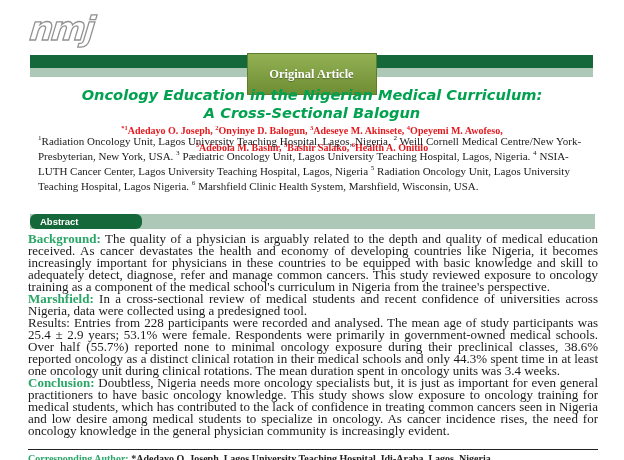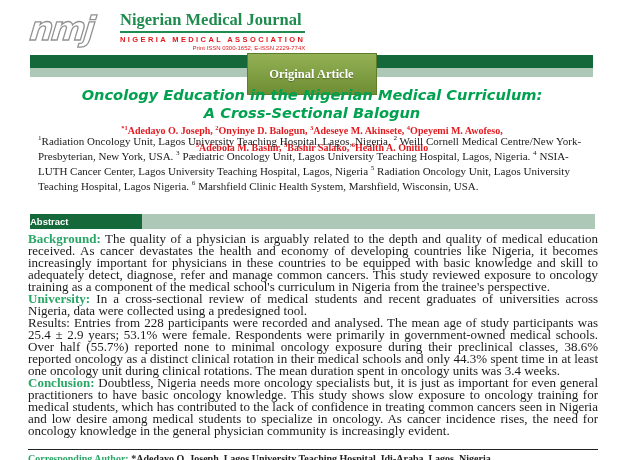--- a/index.html
+++ b/index.html
@@ -70,21 +70,21 @@
   .authors .sup, .affiliations .sup{font-size:0.65em;vertical-align:super;}
   .affiliations{
     position:absolute;left:38px;right:38px;top:132px;text-align:left;
     font-size:11px;line-height:12.6px;color:var(--ink);
   }
   
   .abstract-tab{position:absolute;left:30px;right:29px;top:214px;height:15px;background:var(--sage);}
   .tab-label{
     width:112px;height:15px;background:var(--green-dark);color:#fff;
     font-family:"Liberation Sans",sans-serif;font-weight:bold;font-size:9.5px;
-    line-height:15px;
+    line-height:15px;padding-left:10px;border-radius:6px;
   }
   .abstract-body{
     position:absolute;left:28px;top:233px;width:570px;
     font-size:13px;line-height:12px;text-align:justify;color:var(--ink);
   }
   .sec-label{font-weight:bold;color:var(--green-label);}
   .sec-label.plain{font-weight:normal;color:var(--ink);}
   
   .footer-rule{position:absolute;left:28px;top:449px;width:570px;border-top:1.5px solid #222;}
   .footer{
@@ -92,25 +92,20 @@
     font-size:10px;font-weight:bold;white-space:nowrap;color:#222;
   }
   .footer .sec-label{color:var(--green-label);}
 </style>
 </head>
 <body>
 
 <div class="page">
 
   <div class="logo">nmj</div>
-  <div class="masthead">
-    <div class="journal-name">Nigerian Medical Journal</div>
-    <div class="association">NIGERIA MEDICAL ASSOCIATION</div>
-    <div class="issn">Print ISSN 0300-1652, E-ISSN 2229-774X</div>
-  </div>
 
   <div class="banner">
     <div class="bar-dark"></div>
     <div class="bar-sage"></div>
     <div class="badge">Original Article</div>
   </div>
 
   <div class="title">
     <div>Oncology Education in the Nigerian Medical Curriculum:</div>
     <div>A Cross-Sectional Balogun</div>
@@ -122,21 +117,21 @@
   </div>
 
   <div class="affiliations"><span><span class="sup">1</span><span>Radiation Oncology Unit, Lagos University Teaching Hospital, Lagos, Nigeria. </span></span><span><span class="sup">2</span><span> Weill Cornell Medical Centre/New York-Presbyterian, New York, USA. </span></span><span><span class="sup">3</span><span> Pædiatric Oncology Unit, Lagos University Teaching Hospital, Lagos, Nigeria. </span></span><span><span class="sup">4</span><span> NSIA-LUTH Cancer Center, Lagos University Teaching Hospital, Lagos, Nigeria </span></span><span><span class="sup">5</span><span> Radiation Oncology Unit, Lagos University Teaching Hospital, Lagos Nigeria. </span></span><span><span class="sup">6</span><span> Marshfield Clinic Health System, Marshfield, Wisconsin, USA.</span></span></div>
 
   <div class="abstract-tab">
     <div class="tab-label">Abstract</div>
   </div>
 
   <div class="abstract-body">
     <span><span class="sec-label">Background:</span><span> The quality of a physician is arguably related to the depth and quality of medical education received. As cancer devastates the health and economy of developing countries like Nigeria, it becomes increasingly important for physicians in these countries to be equipped with basic knowledge and skill to adequately detect, diagnose, refer and manage common cancers. This study reviewed exposure to oncology training as a component of the medical school's curriculum in Nigeria from the trainee's perspective.</span></span><br>
-    <span><span class="sec-label">University:</span><span> In a cross-sectional review of medical students and recent graduates of universities across Nigeria, data were collected using a predesigned tool.</span></span><br>
+    <span><span class="sec-label">Marshfield:</span><span> In a cross-sectional review of medical students and recent confidence of universities across Nigeria, data were collected using a predesigned tool.</span></span><br>
     <span><span class="sec-label plain">Results:</span><span> Entries from 228 participants were recorded and analysed. The mean age of study participants was 25.4 ± 2.9 years; 53.1% were female. Respondents were primarily in government-owned medical schools. Over half (55.7%) reported none to minimal oncology exposure during their preclinical classes, 38.6% reported oncology as a distinct clinical rotation in their medical schools and only 44.3% spent time in at least one oncology unit during clinical rotations. The mean duration spent in oncology units was 3.4 weeks.</span></span><br>
     <span><span class="sec-label">Conclusion:</span><span> Doubtless, Nigeria needs more oncology specialists but, it is just as important for even general practitioners to have basic oncology knowledge. This study shows slow exposure to oncology training for medical students, which has contributed to the lack of confidence in treating common cancers seen in Nigeria and low desire among medical students to specialize in oncology. As cancer incidence rises, the need for oncology knowledge in the general physician community is increasingly evident.</span></span>
   </div>
 
   <div class="footer-rule"></div>
   <div class="footer">
     <span class="sec-label">Corresponding Author:</span><span> *Adedayo O. Joseph, Lagos University Teaching Hospital, Idi-Araba, Lagos, Nigeria.</span>
   </div>
 
 </div>

